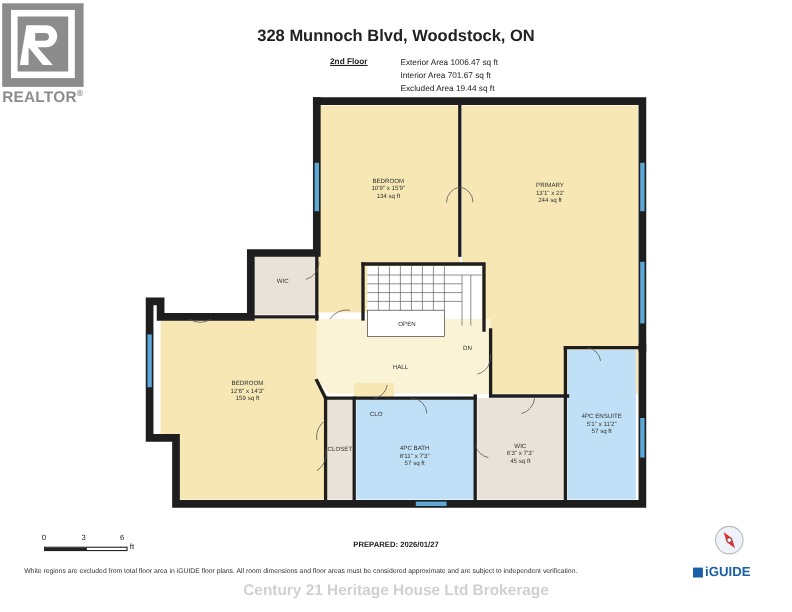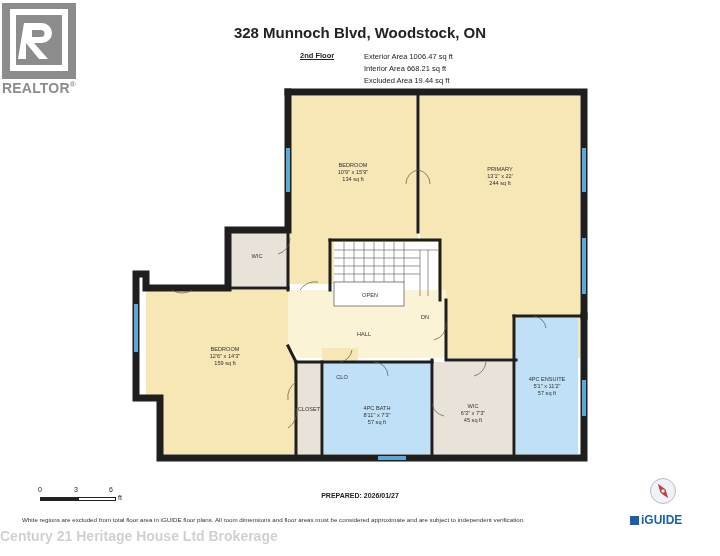--- a/index.html
+++ b/index.html
@@ -23,21 +23,21 @@
   .scale { position: absolute; left: 36px; top: 486px; }
   .scale-nums { position: absolute; top: 0; font-size: 7px; color: #222; }
   .scale-bar { position: absolute; top: 11px; left: 4px; width: 76px; height: 4px; border: 1px solid #222; }
   .scale-bar .seg { position: absolute; top: 0; height: 2px; background: #222; }
 
   .prepared { position: absolute; left: 0; width: 720px; top: 492px; text-align: center; font-size: 7px; color: #222; font-weight: bold; }
 
   .compass { position: absolute; left: 650px; top: 478px; width: 26px; height: 26px; border-radius: 50%; border: 1px solid #bbb; background: #eef3fa; }
 
   .disclaimer { position: absolute; left: 22px; top: 516px; font-size: 6.2px; color: #333; }
-  .brokerage { position: absolute; left: 0; width: 720px; top: 528px; font-size: 14px; color: rgba(120,120,120,0.35); font-weight: bold; }
+  .brokerage { position: absolute; left: 0; width: 720px; top: 528px; text-align: center; font-size: 14px; color: rgba(120,120,120,0.35); font-weight: bold; }
   .iguide { position: absolute; left: 630px; top: 513px; font-size: 12px; font-weight: bold; color: #1a5fa8; text-align: center; }
   .iguide .sq { display: inline-block; width: 9px; height: 9px; background: #1a5fa8; margin-right: 2px; vertical-align: -1px; }
 </style>
 </head>
 <body>
 
 <div class="logo">
   <div class="logo-box">
     <svg width="74" height="76" viewBox="0 0 74 76">
       <rect x="8" y="6" width="58" height="62" fill="#ffffff"></rect>
@@ -45,21 +45,21 @@
       <path d="M22 20 h18 a10 10 0 0 1 0 20 h-8 l14 16 h-9 l-13 -16 v16 h-8z M30 27 v7 h9 a3.5 3.5 0 0 0 0 -7z" fill="#ffffff"></path>
     </svg>
   </div>
   <div class="logo-text"><span>REALTOR</span><sup>®</sup></div>
 </div>
 
 <div class="title">328 Munnoch Blvd, Woodstock, ON</div>
 <div class="floor-label">2nd Floor</div>
 <div class="areas">
   <div>Exterior Area 1006.47 sq ft</div>
-  <div>Interior Area 668.21 sq ft</div>
+  <div>Interior Area 701.67 sq ft</div>
   <div>Excluded Area 19.44 sq ft</div>
 </div>
 
 <svg class="plan" viewBox="0 0 720 556">
 
   <rect x="288" y="96" width="130" height="188" fill="#f6e7b4"></rect>
   <rect x="420" y="96" width="160" height="262" fill="#f6e7b4"></rect>
   <rect x="230" y="230" width="58" height="56" fill="#e9e2d8"></rect>
   <rect x="334" y="242" width="104" height="54" fill="#ffffff"></rect>
   <path d="M288 290 L446 290 L446 358 L300 358 L288 346 Z" fill="#fbf3d6"></path>

